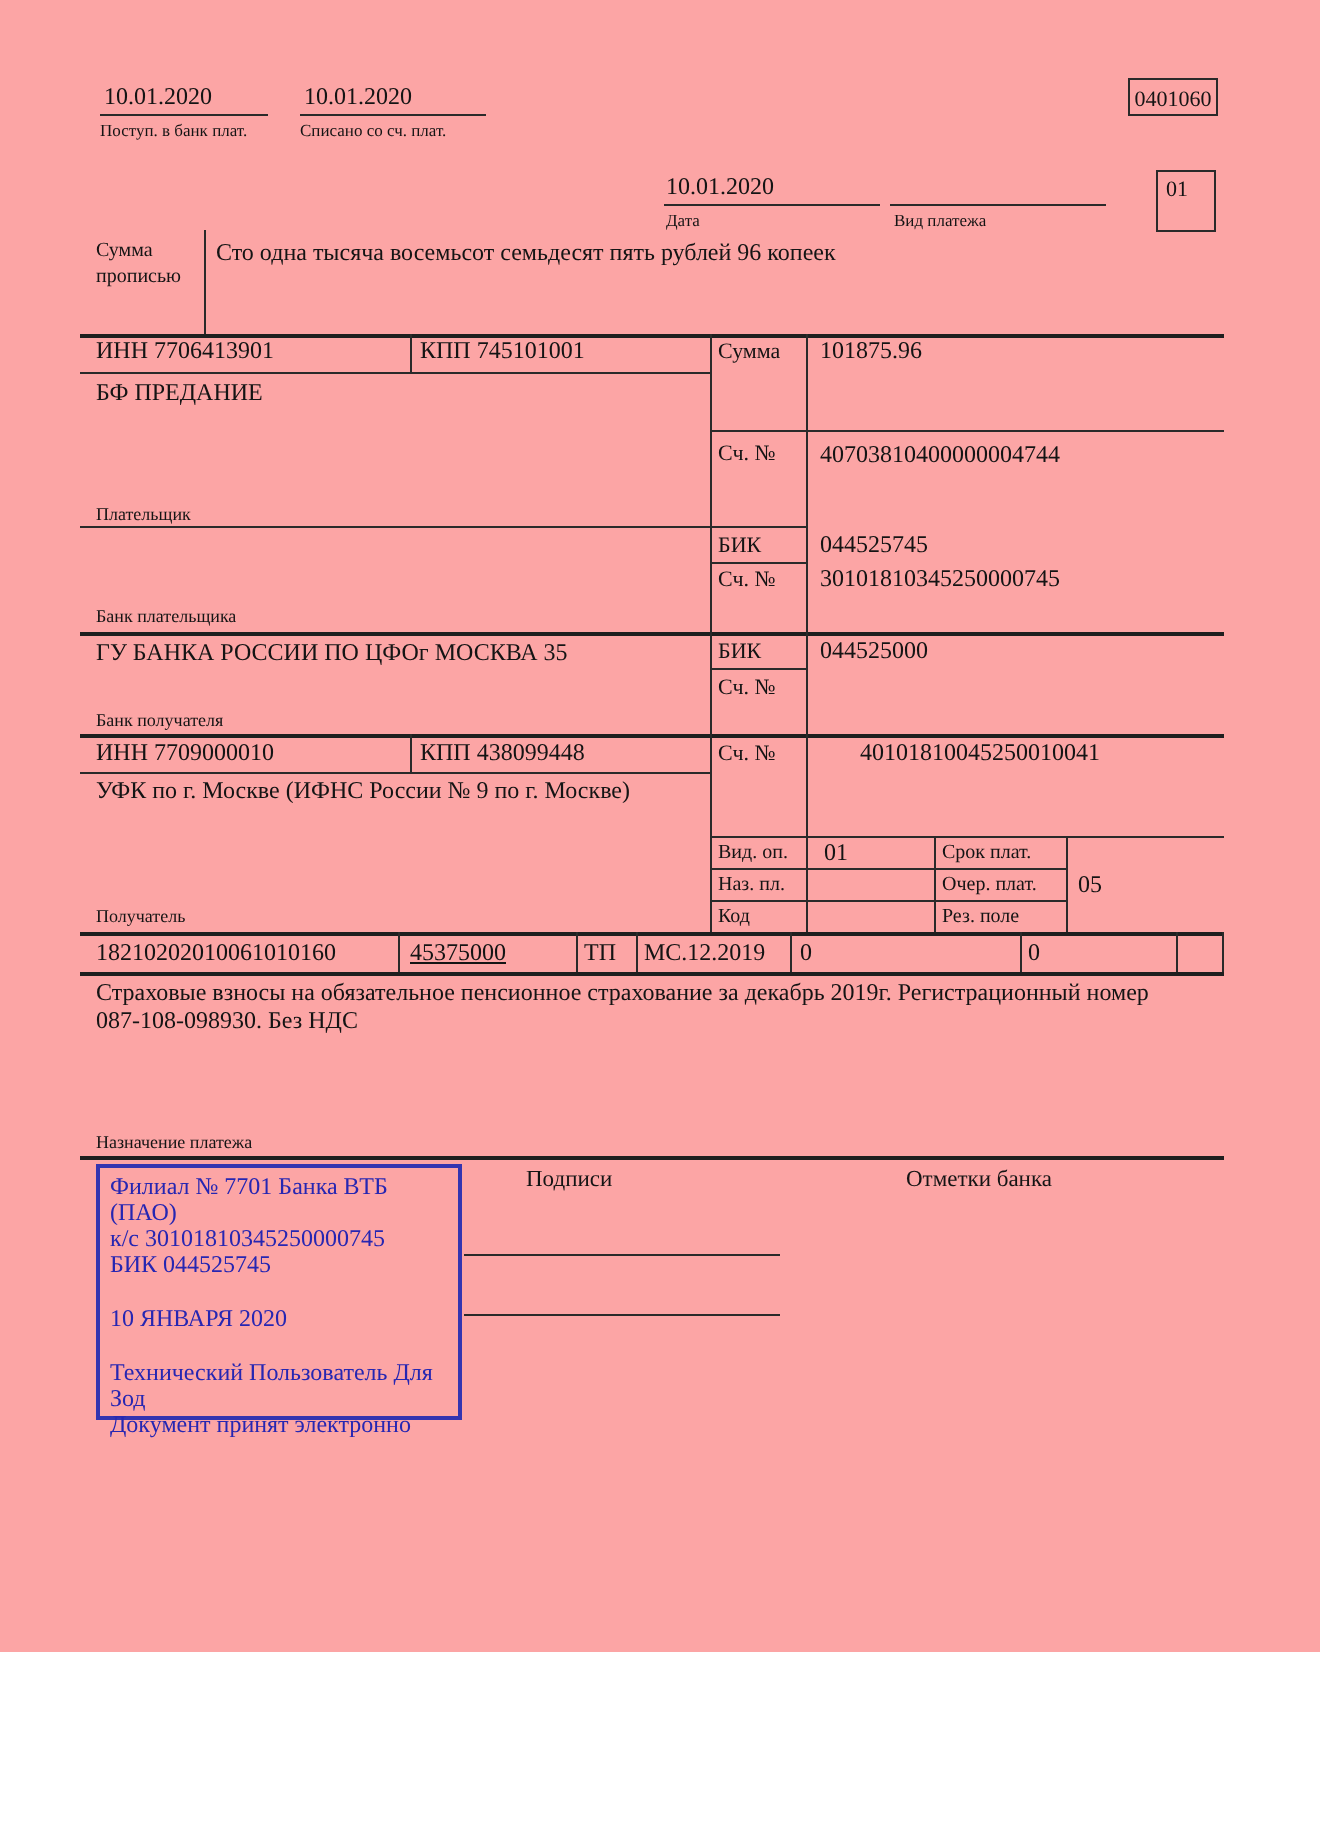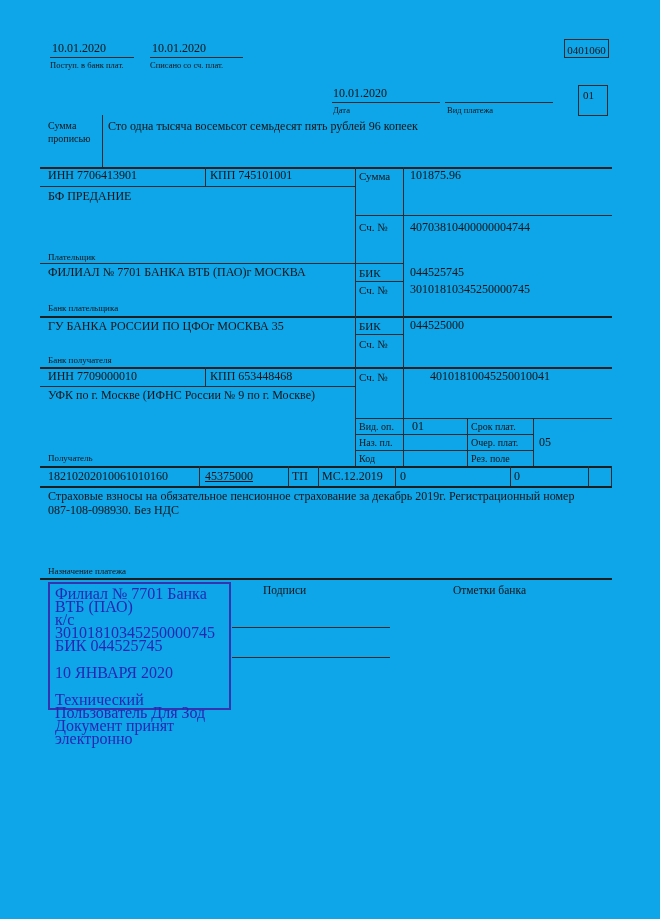--- a/index.html
+++ b/index.html
@@ -1,32 +1,32 @@
 <!DOCTYPE html>
 <html><head>
 <meta charset="utf-8">
 <style>
   html,body{margin:0;padding:0;background:#ffffff;}
-  #page{position:relative;width:660px;height:919px;background:#0ea5e9;overflow:hidden;
+  #page{position:relative;width:660px;height:826px;background:#fca5a5;overflow:hidden;
         font-family:"Liberation Serif", serif;color:#141414;}
   .abs{position:absolute;white-space:nowrap;}
   .val{font-size:12px;line-height:13px;}
   .lbl{font-size:11px;line-height:12px;}
   .sm{font-size:10px;line-height:11px;}
   .s{font-size:9px;line-height:10px;}
   .xs{font-size:8.5px;line-height:9px;}
   .hline{position:absolute;background:#2a2a2a;height:1px;}
   .hline2{position:absolute;background:#1f1f1f;height:2px;}
   .vline{position:absolute;background:#2a2a2a;width:1px;}
   .box{position:absolute;border:1px solid #2a2a2a;box-sizing:border-box;}
   .title{font-family:"Liberation Sans", sans-serif;font-weight:bold;font-size:13.5px;}
   .wrap{white-space:normal;}
   #stamp{position:absolute;left:48px;top:582px;width:183px;height:128px;
          border:2px solid #3434b0;box-sizing:border-box;padding:3px 5px;
-         color:#2626b2;font-size:16px;line-height:13px;}
+         color:#2626b2;font-size:12px;line-height:13px;}
   #stamp div{white-space:normal;}
   .gapT{margin-top:14px;}
 </style>
 </head>
 <body>
 
 <div id="page">
 
   <span class="abs val" style="left:52px;top:42px;">10.01.2020</span>
   <div class="hline" style="left:50px;top:57px;width:84px;"></div>
@@ -89,35 +89,34 @@
 
   <span class="abs val" style="left:48px;top:169px;">ИНН 7706413901</span>
   <span class="abs val" style="left:210px;top:169px;">КПП 745101001</span>
   <span class="abs lbl" style="left:359px;top:170px;">Сумма</span>
   <span class="abs val" style="left:410px;top:169px;">101875.96</span>
   <span class="abs val" style="left:48px;top:190px;">БФ ПРЕДАНИЕ</span>
   <span class="abs lbl" style="left:359px;top:221px;">Сч. №</span>
   <span class="abs val" style="left:410px;top:221px;">40703810400000004744</span>
   <span class="abs s" style="left:48px;top:252px;">Плательщик</span>
 
-  <span class="abs val" style="left:48px;top:266px;">ФИЛИАЛ № 7701 БАНКА ВТБ (ПАО)г МОСКВА</span>
   <span class="abs lbl" style="left:359px;top:267px;">БИК</span>
   <span class="abs val" style="left:410px;top:266px;">044525745</span>
   <span class="abs lbl" style="left:359px;top:284px;">Сч. №</span>
   <span class="abs val" style="left:410px;top:283px;">30101810345250000745</span>
   <span class="abs s" style="left:48px;top:303px;">Банк плательщика</span>
 
   <span class="abs val" style="left:48px;top:320px;">ГУ БАНКА РОССИИ ПО ЦФОг МОСКВА 35</span>
   <span class="abs lbl" style="left:359px;top:320px;">БИК</span>
   <span class="abs val" style="left:410px;top:319px;">044525000</span>
   <span class="abs lbl" style="left:359px;top:338px;">Сч. №</span>
   <span class="abs s" style="left:48px;top:355px;">Банк получателя</span>
 
   <span class="abs val" style="left:48px;top:370px;">ИНН 7709000010</span>
-  <span class="abs val" style="left:210px;top:370px;">КПП 653448468</span>
+  <span class="abs val" style="left:210px;top:370px;">КПП 438099448</span>
   <span class="abs lbl" style="left:359px;top:371px;">Сч. №</span>
   <span class="abs val" style="left:430px;top:370px;">40101810045250010041</span>
   <span class="abs val" style="left:48px;top:389px;">УФК по г. Москве (ИФНС России № 9 по г. Москве)</span>
   <span class="abs s" style="left:48px;top:453px;">Получатель</span>
 
   <span class="abs sm" style="left:359px;top:421px;">Вид. оп.</span>
   <span class="abs val" style="left:412px;top:420px;">01</span>
   <span class="abs sm" style="left:471px;top:421px;">Срок плат.</span>
   <span class="abs sm" style="left:359px;top:437px;">Наз. пл.</span>
   <span class="abs sm" style="left:471px;top:437px;">Очер. плат.</span>

